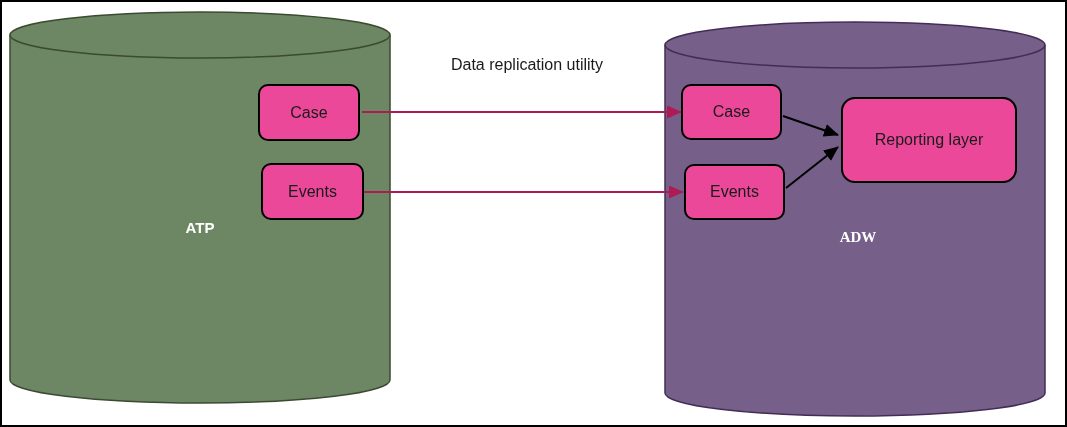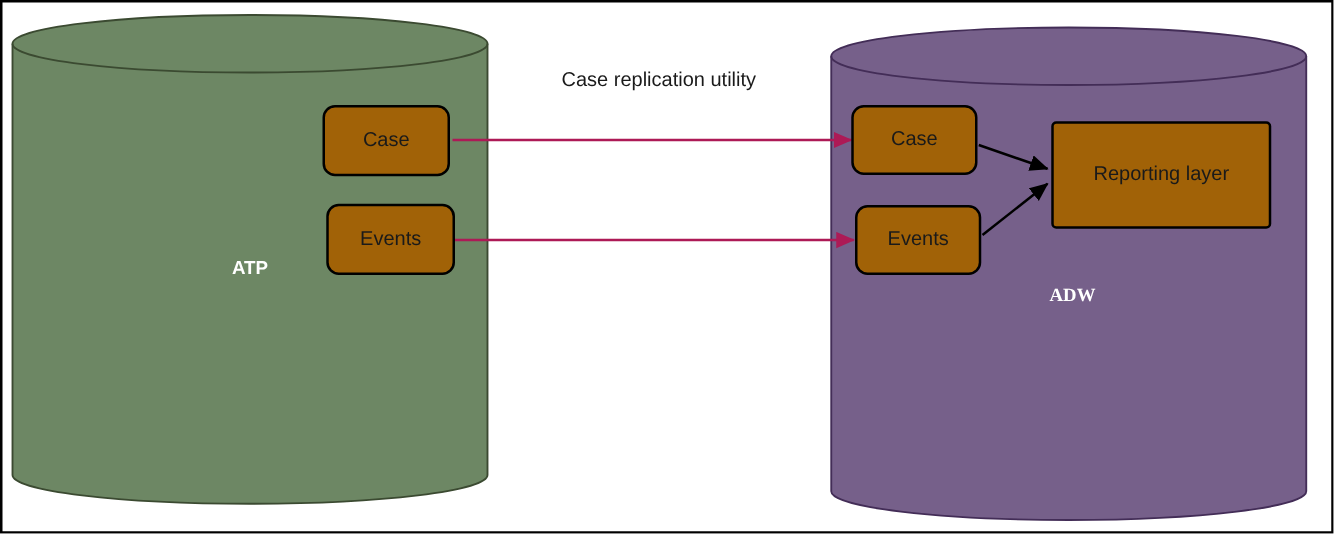--- a/index.html
+++ b/index.html
@@ -13,32 +13,32 @@
   }
   .frame {
     position: absolute;
     inset: 0;
     border: 2px solid #000000;
     pointer-events: none;
   }
   svg.layer { position: absolute; left: 0; top: 0; }
   .node {
     position: absolute;
-    background: #a16207;
+    background: #ec4899;
     border: 2px solid #000000;
     border-radius: 10px;
     box-sizing: border-box;
     display: flex;
     align-items: center;
     justify-content: center;
     font-size: 16px;
     color: #1a1a1a;
     white-space: nowrap;
   }
-  .node.big { border-radius: 4px; }
+  .node.big { border-radius: 14px; }
   .cyl-label {
     position: absolute;
     color: #ffffff;
     font-weight: bold;
     font-size: 15px;
     text-align: center;
     width: 90px;
   }
   .caption {
     position: absolute;
@@ -80,19 +80,19 @@
     <line x1="786" y1="188" x2="838" y2="147" stroke-width="2" marker-end="url(#mBlack)" stroke="#000000"></line>
   </svg>
 
   <div class="node" style="left:258px; top:84px; width:102px; height:57px;">Case</div>
   <div class="node" style="left:261px; top:163px; width:103px; height:57px;">Events</div>
 
   <div class="node" style="left:681px; top:84px; width:101px; height:56px;">Case</div>
   <div class="node" style="left:684px; top:164px; width:101px; height:56px;">Events</div>
   <div class="node big" style="left:841px; top:97px; width:176px; height:86px;">Reporting layer</div>
 
-  <div class="cyl-label" style="left:155px; top:206px;">ATP</div>
+  <div class="cyl-label" style="left:155px; top:219px;">ATP</div>
   <div class="cyl-label" style="left:813px; top:229px;font-family:Liberation Serif, serif;">ADW</div>
 
-  <div class="caption" style="left:447px; top:55px; width:160px;">Case replication utility</div>
+  <div class="caption" style="left:447px; top:55px; width:160px;">Data replication utility</div>
 
   <div class="frame"></div>
 </div>
 
 </body></html>

